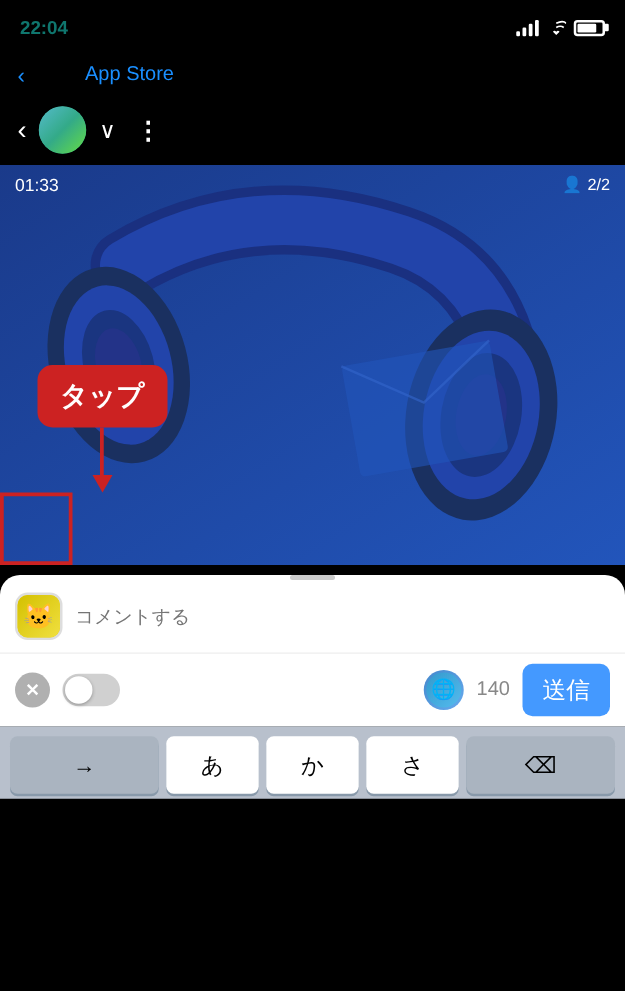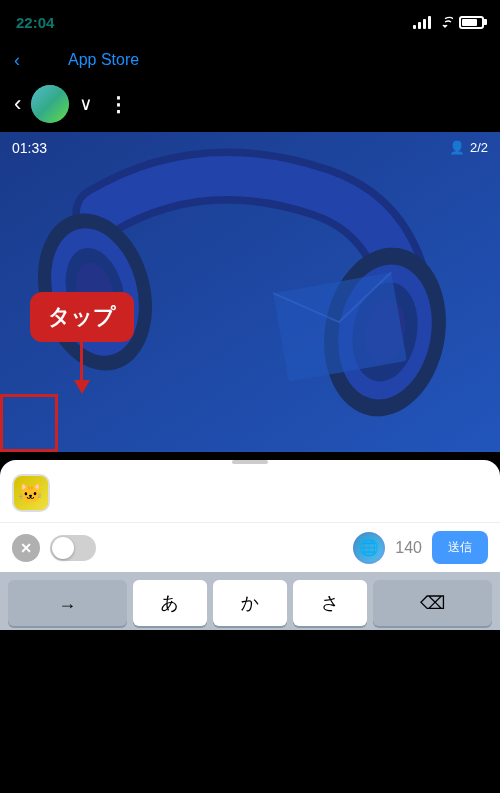--- a/index.html
+++ b/index.html
@@ -369,21 +369,21 @@
     .toolbar-count {
       color: #888;
       font-size: 16px;
     }
     .send-button {
       background: #4499ff;
       color: #fff;
       border: none;
       border-radius: 8px;
       padding: 8px 16px;
-      font-size: 12px;
+      font-size: 19px;
       font-weight: 500;
       cursor: pointer;
     }
 
     
     .keyboard-area {
       width: 100%;
       background: #b8c0cc;
       padding: 8px 4px 4px;
     }
@@ -506,20 +506,21 @@
 
   <div class="target-box"></div>
 </div>
 
 <div class="comment-sheet">
   <div class="sheet-handle"></div>
   <div class="comment-input-row">
     <div class="comment-avatar">
       <div class="comment-avatar-inner">🐱</div>
     </div>
+    <input class="comment-input" type="text" placeholder="コメントする" style="">
   </div>
   <div class="toolbar-row">
     <div class="toolbar-x">✕</div>
     <div class="toolbar-toggle">
       <div class="toolbar-toggle-knob"></div>
     </div>
     <div class="toolbar-spacer"></div>
     <div class="toolbar-sticker">
       <div class="sticker-img">🌐</div>
     </div>

